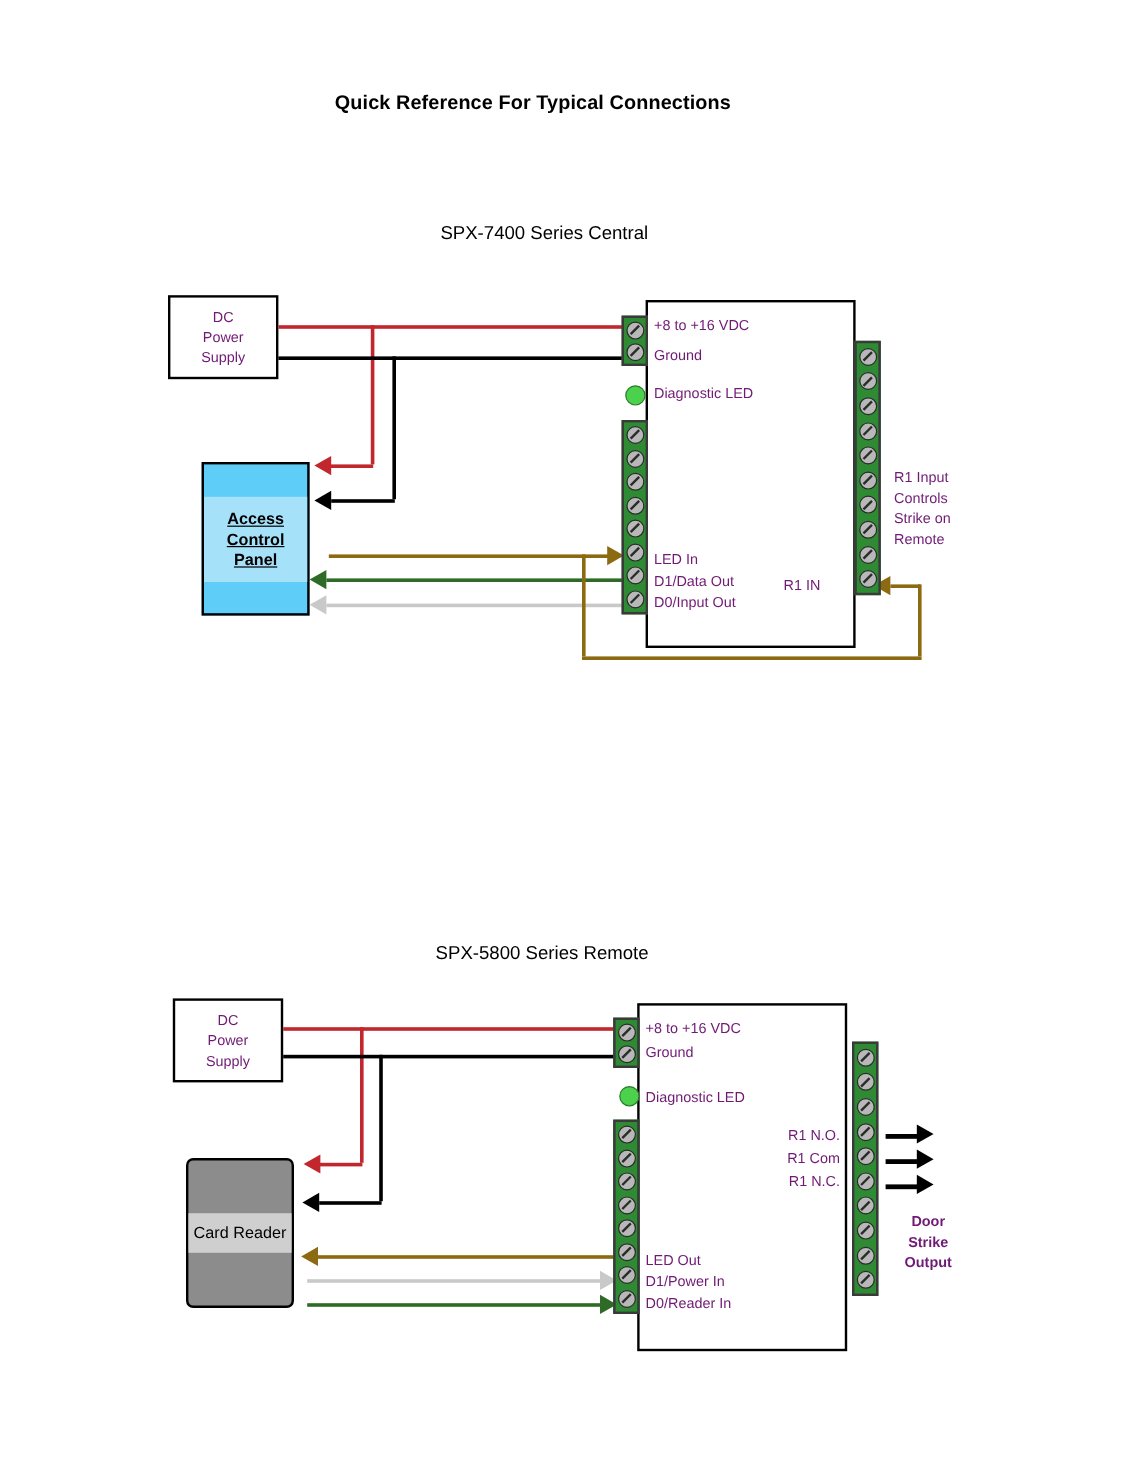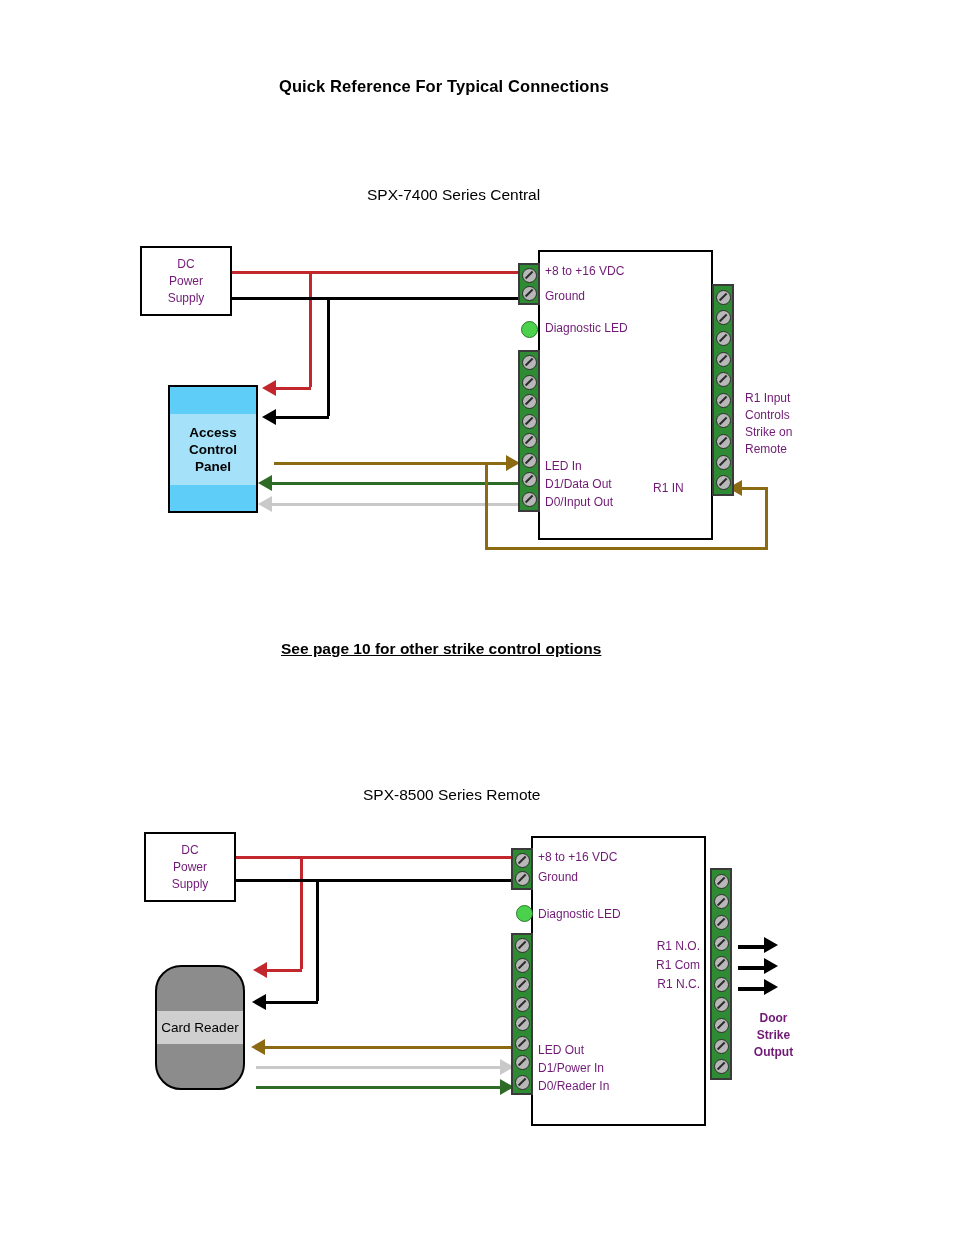--- a/index.html
+++ b/index.html
@@ -78,21 +78,21 @@
     width: 100%;
     padding: 10px 0;
     text-align: center;
     font-weight: bold;
     font-size: 13.5px;
     line-height: 17px;
   }
   .reader-box {
     border: 2px solid #000000;
     background: #8C8C8C;
-    border-radius: 26px;
+    border-radius: 6px;
     box-sizing: border-box;
     display: flex;
     align-items: center;
     justify-content: center;
   }
   .reader-inner {
     background: #CFCFCF;
     width: 100%;
     padding: 8px 0;
     text-align: center;
@@ -152,21 +152,21 @@
   <div class="abs doc-title" style="left:279px; top:77px;">Quick Reference For Typical Connections</div>
 
   <div class="abs section-title" style="left:367px; top:186px;">SPX-7400 Series Central</div>
 
   <div class="abs psu-box" style="left:140px; top:246px; width:92px; height:70px;">
     <div class="lbl lbl-c">DC
 Power
 Supply</div>
   </div>
 
-  <div class="abs acp-box" style="left:168px; top:385px; width:90px; height:128px;">
+  <div class="abs acp-box" style="left:168px; top:385px; width:90px; height:128px;text-decoration:underline;">
     <div class="acp-inner">Access
 Control
 Panel</div>
   </div>
 
   <div class="abs unit-box" style="left:538px; top:250px; width:175px; height:290px;"></div>
 
   <div class="abs wire-h" style="left:232px; top:271px; width:290px; border-top-width:3px; border-top-color:#C1272D;"></div>
   <div class="abs wire-v" style="left:309px; top:271px; height:116px; border-left-width:3px; border-left-color:#C1272D;"></div>
   <div class="abs wire-h" style="left:274px; top:387px; width:37px; border-top-width:3px; border-top-color:#C1272D;"></div>
@@ -228,23 +228,22 @@
     <div class="screw"></div>
     <div class="screw"></div>
     <div class="screw"></div>
     <div class="screw"></div>
   </div>
   <div class="abs lbl" style="left:745px; top:390px;">R1 Input
 Controls
 Strike on
 Remote</div>
 
-  <div class="abs note-line" style="left:281px; top:640px;">See page 10 for other strike control options</div>
-
-  <div class="abs section-title" style="left:363px; top:786px;">SPX-8500 Series Remote</div>
+
+  <div class="abs section-title" style="left:363px; top:786px;">SPX-5800 Series Remote</div>
 
   <div class="abs psu-box" style="left:144px; top:832px; width:92px; height:70px;">
     <div class="lbl lbl-c">DC
 Power
 Supply</div>
   </div>
 
   <div class="abs reader-box" style="left:155px; top:965px; width:90px; height:125px;">
     <div class="reader-inner">Card
 Reader</div>

